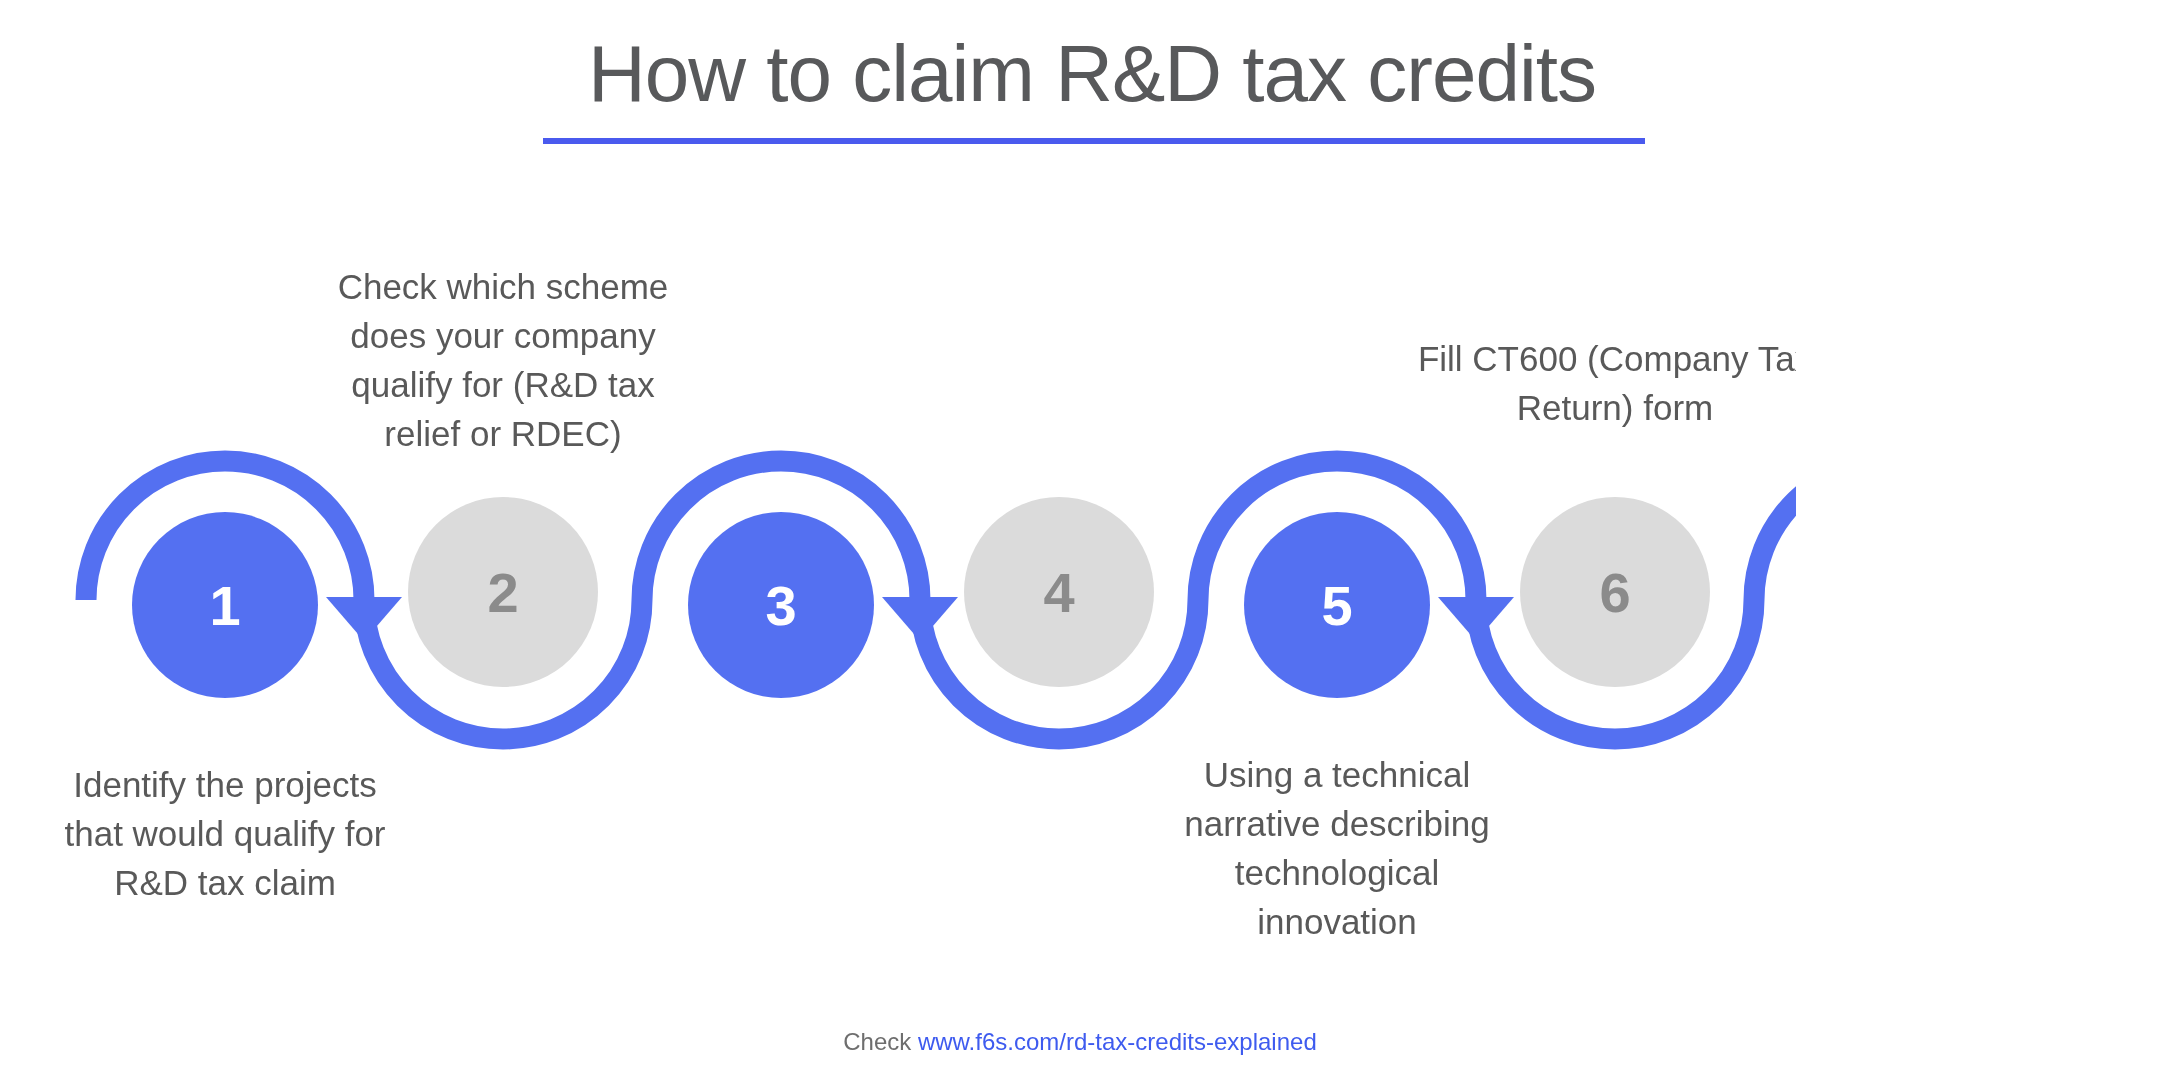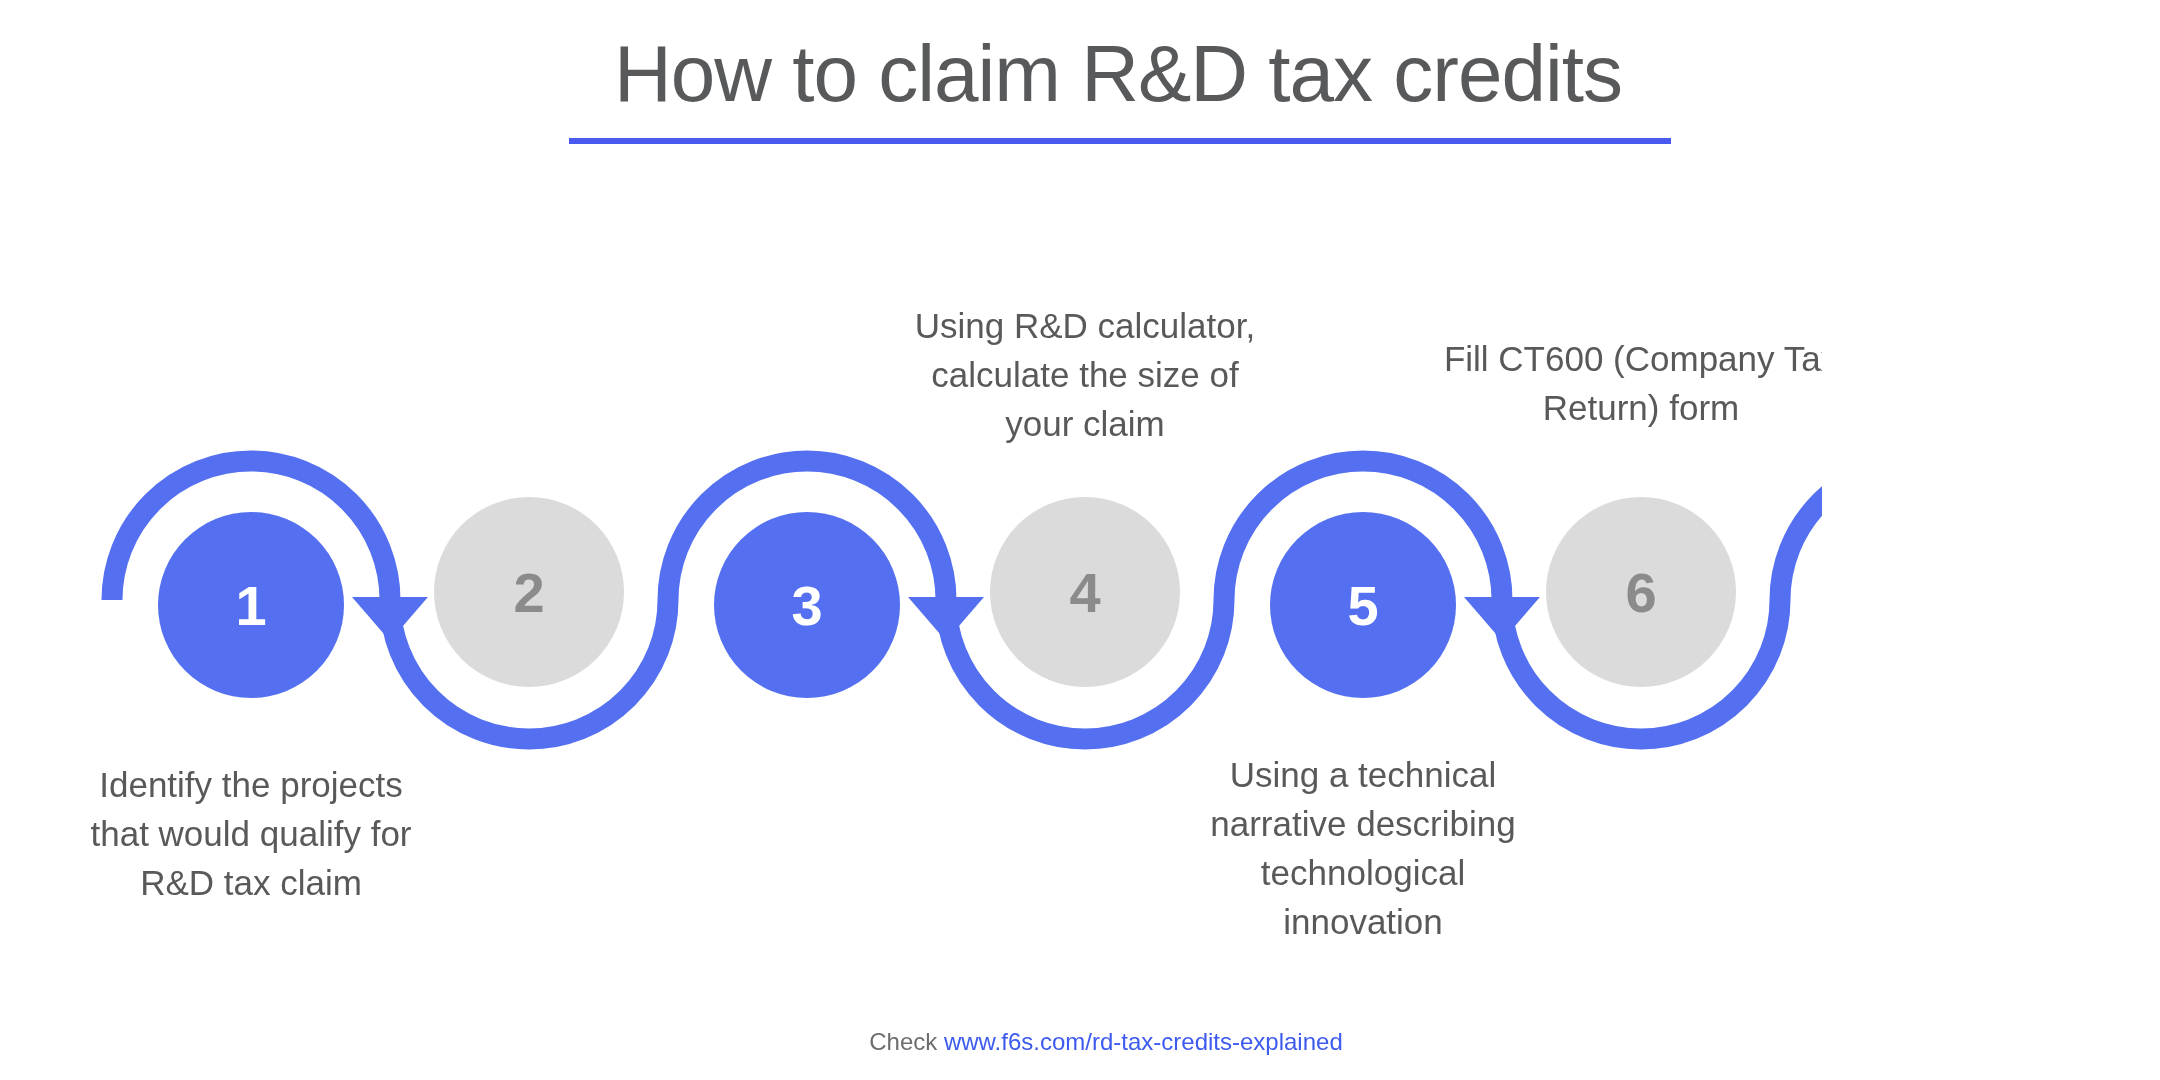--- a/index.html
+++ b/index.html
@@ -2,21 +2,20 @@
 <html style="--accent-blue: #5470F1; --underline-blue: #4A5AEE; --circle-gray: #DBDBDB; --number-gray: #8B8B8B; --text-gray: #595959; --title-gray: #58595B; --footer-gray: #6E6E6E; --link-blue: #3E5BEF;"><head>
 <meta charset="utf-8">
 <style>
   html,body{margin:0;padding:0;background:#ffffff;}
   .canvas{
     position:relative;
     width:1796px;height:1080px;
     background:#ffffff;
     font-family:"Liberation Sans",sans-serif;
     overflow:hidden;
-    margin-left:26px;
   }
   .page-title{
     position:absolute;top:28px;left:0;width:2184px;
     text-align:center;
     font-size:80px;letter-spacing:-1px;
     color:var(--title-gray);
     font-weight:400;
   }
   .title-underline{
     position:absolute;left:543px;top:138px;
@@ -101,23 +100,24 @@
   <div class="circle gray c6">
     <span>6</span>
   </div>
   <div class="circle blue c7">
     <span>7</span>
   </div>
 
   <div class="step-label s1">Identify the projects
 that would qualify for
 R&amp;D tax claim</div>
-  <div class="step-label s4">Using R&amp;D calculator,
-calculate the size of
-your claim</div>
+  <div class="step-label s2">Check which scheme
+does your company
+qualify for (R&amp;D tax
+relief or RDEC)</div>
   <div class="step-label s5">Using a technical
 narrative describing
 technological
 innovation</div>
   <div class="step-label s6">Fill CT600 (Company Tax
 Return) form</div>
 
   <div class="footer">
     <span class="visit">Check </span><a class="link">www.f6s.com/rd-tax-credits-explained</a>
   </div>

